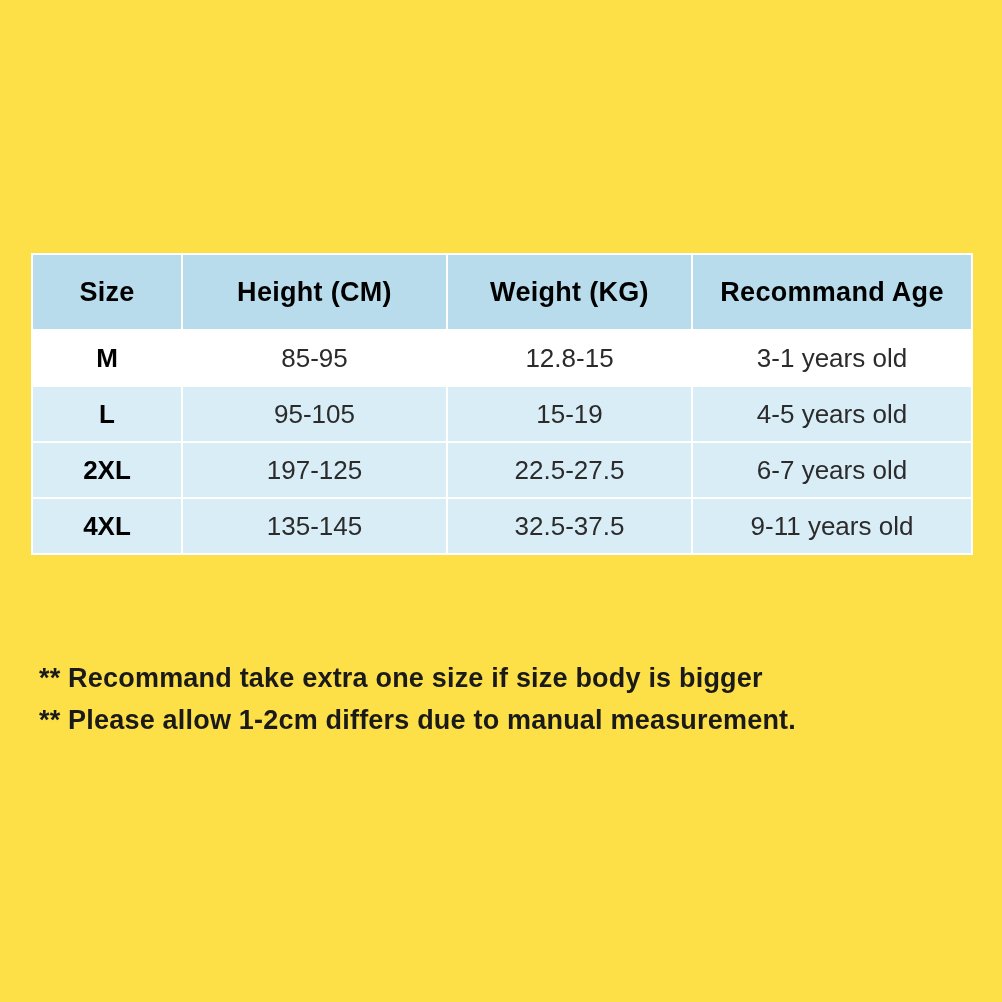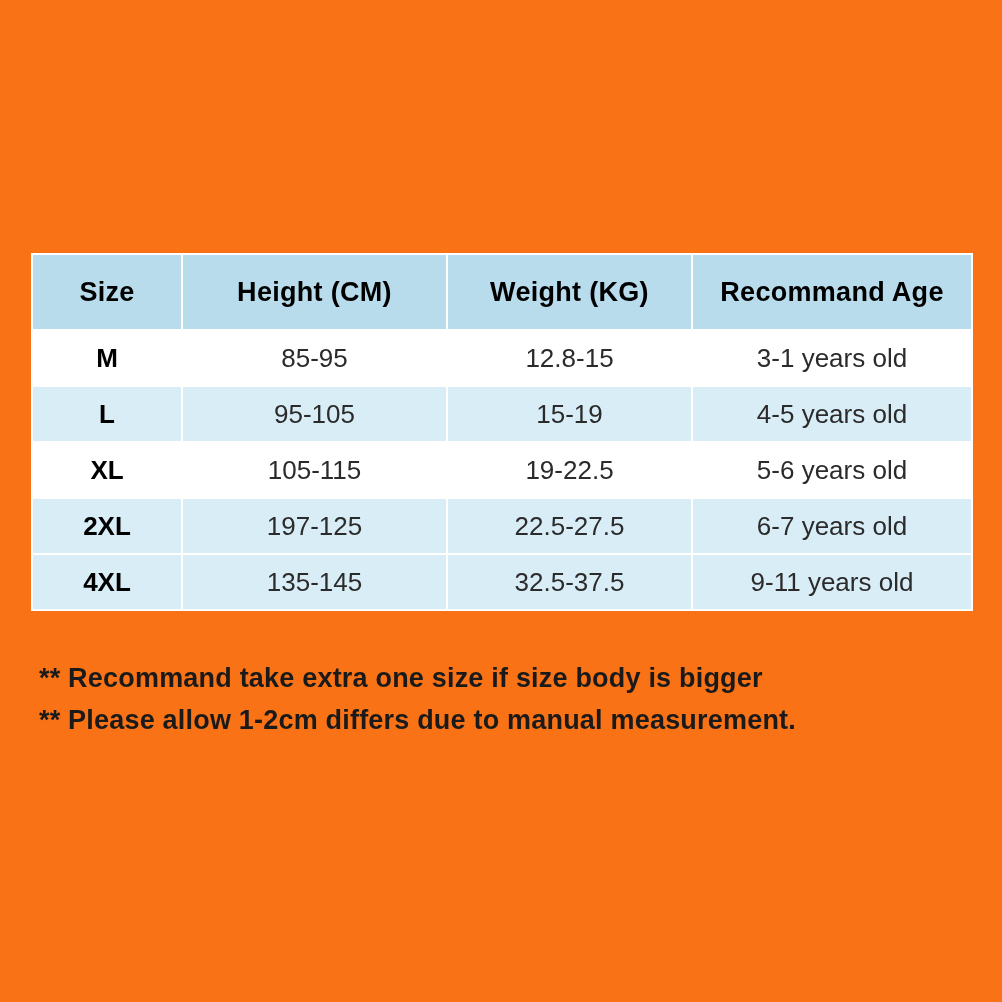--- a/index.html
+++ b/index.html
@@ -11,21 +11,21 @@
     width: 1002px;
     height: 1002px;
     font-family: "Liberation Sans", sans-serif;
     color: #1a1a1a;
     overflow: hidden;
   }
   .page {
     position: relative;
     width: 1002px;
     height: 1002px;
-    background: #f97316;
+    background: #fde047;
   }
   .chart-wrap {
     position: absolute;
     left: 31px;
     top: 253px;
     width: 940px;
   }
   table.size-table {
     border-collapse: collapse;
     width: 940px;
@@ -108,26 +108,20 @@
           <td>85-95</td>
           <td>12.8-15</td>
           <td>3-1 years old</td>
         </tr>
         <tr class="row-even">
           <td class="size-cell">L</td>
           <td>95-105</td>
           <td>15-19</td>
           <td>4-5 years old</td>
         </tr>
-        <tr class="row-odd">
-          <td class="size-cell">XL</td>
-          <td>105-115</td>
-          <td>19-22.5</td>
-          <td>5-6 years old</td>
-        </tr>
         <tr class="row-even">
           <td class="size-cell">2XL</td>
           <td>197-125</td>
           <td>22.5-27.5</td>
           <td>6-7 years old</td>
         </tr>
         <tr class="row-even">
           <td class="size-cell">4XL</td>
           <td>135-145</td>
           <td>32.5-37.5</td>

